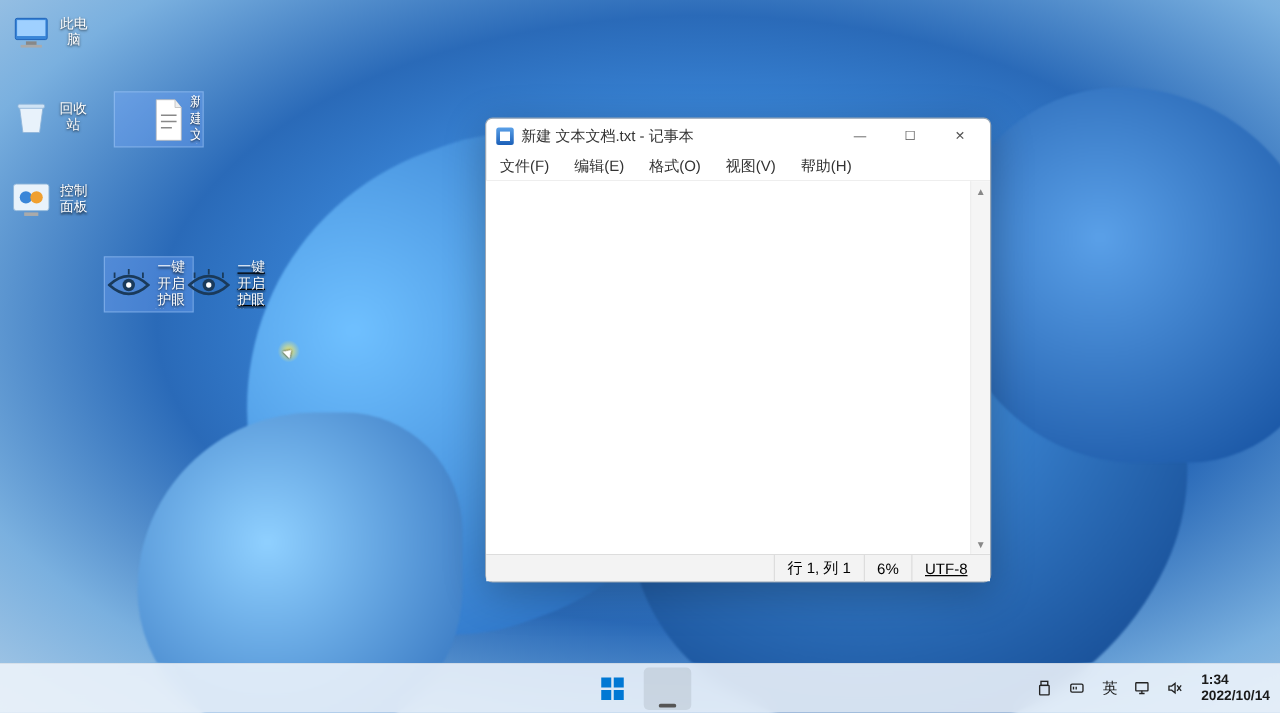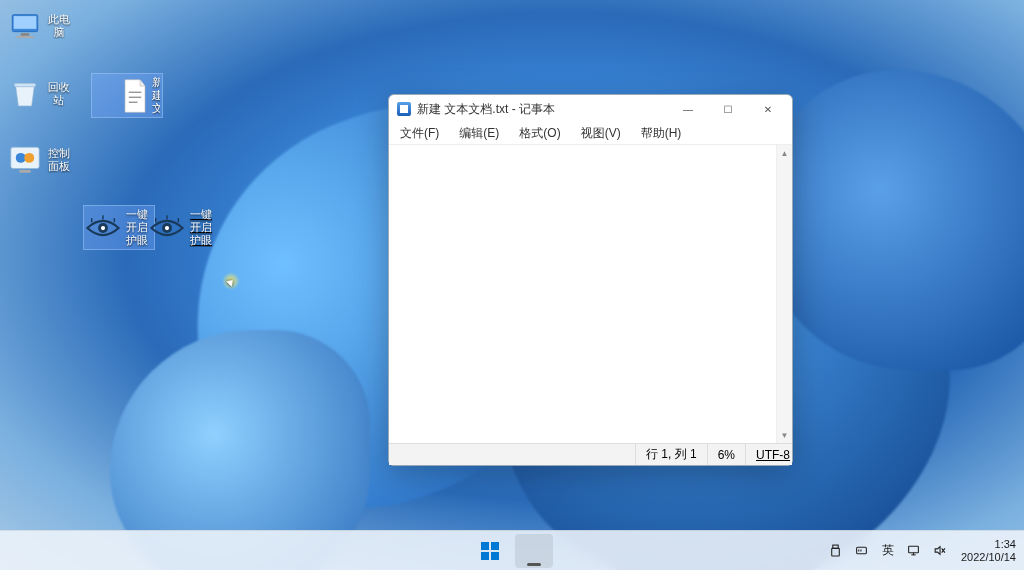--- a/index.html
+++ b/index.html
@@ -42,40 +42,40 @@
   .menubar { height: 22px; display: flex; align-items: center; padding: 0 4px; font-size: 12px; color: #333; border-bottom: 1px solid #eee; gap: 6px; }
   .menubar .mi { padding: 2px 7px; }
   .editor { flex: 1; position: relative; background:#fff; }
   .editor .scrollbar { position: absolute; right: 0; top: 0; bottom: 0; width: 16px; background: #f5f5f5; border-left: 1px solid #eee; }
   .editor .scrollbar .arrow { position:absolute; left:0; right:0; height:16px; display:flex;align-items:center;justify-content:center; color:#888; font-size:8px;}
   .editor .scrollbar .arrow.top{top:0}.editor .scrollbar .arrow.bot{bottom:0}
   .editor textarea { position:absolute; inset:0 16px 0 0; border:none; resize:none; outline:none; padding:2px 4px; font-family: Consolas, monospace; font-size:13px;}
   .statusbar { height: 22px; border-top: 1px solid #ddd; display: flex; align-items: stretch; font-size: 12px; color: #000000; background: #f3f3f3; }
   .statusbar .sgap { flex:1; border-right:1px solid #ddd;}
   .statusbar .cell { padding: 0 10px; display:flex;align-items:center; border-right:1px solid #ddd; white-space:nowrap;}
-  .statusbar .cell:last-child{border-right:none; padding-right:2px;text-decoration:underline;}
+  .statusbar .cell:last-child{border-right:none; padding-right:18px;text-decoration:underline;}
 
   
   .taskbar {
     position: absolute; left: 0; right: 0; bottom: 0; height: 40px;
     background: rgba(238,244,250,.88); backdrop-filter: blur(6px);
     border-top: 1px solid rgba(0,0,0,.08);
     display: flex; align-items: center;
   }
   .tb-center { position:absolute; left:50%; transform:translateX(-50%); display:flex; gap:6px; align-items:center;}
   .tb-btn { width: 38px; height: 34px; display:flex; align-items:center; justify-content:center; border-radius:4px;}
   .tb-btn.active{ background:rgba(0,0,0,.08);}
   .tb-btn.active::after{content:"";position:absolute;bottom:2px;width:14px;height:3px;border-radius:2px;background:#555;}
   .tb-btn{position:relative;}
   .winlogo { width:18px;height:18px; display:grid; grid-template-columns:1fr 1fr; grid-template-rows:1fr 1fr; gap:2px;}
   .winlogo span{background:#0078d4;}
   .tray { margin-left:auto; display:flex; align-items:center; gap:4px; padding-right:8px; color:#1a1a1a; font-size:11px;}
   .tray .ti { width:22px; height:28px; display:flex;align-items:center;justify-content:center; font-size:13px;}
   .tray .ime { font-size:12px; padding:0 3px;}
-  .tray .clock { text-align:right; line-height:13px; padding-left:6px;}
+  .tray .clock { text-align:left; line-height:13px; padding-left:6px;font-weight:bold;}
 </style>
 </head>
 <body>
 
 <div class="petal p1"></div>
 <div class="petal p2"></div>
 <div class="petal p3"></div>
 <div class="petal p4"></div>
 
 <div class="desktop" id="desktop">

